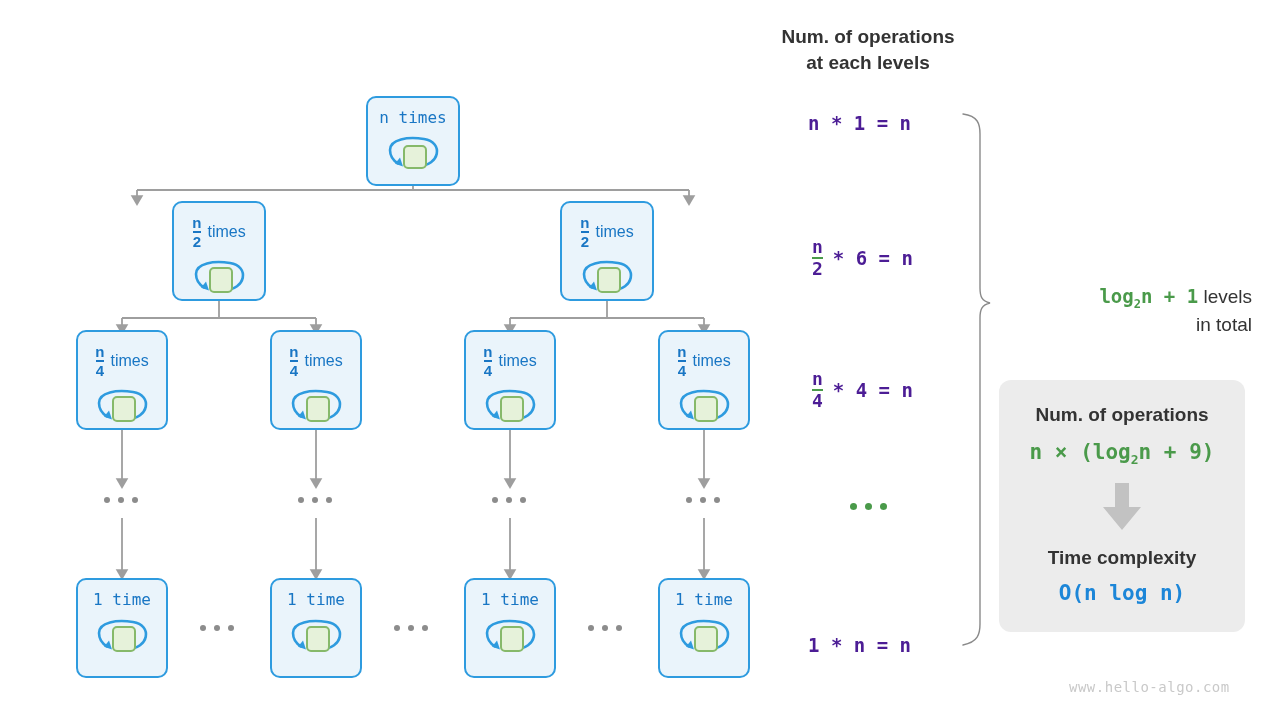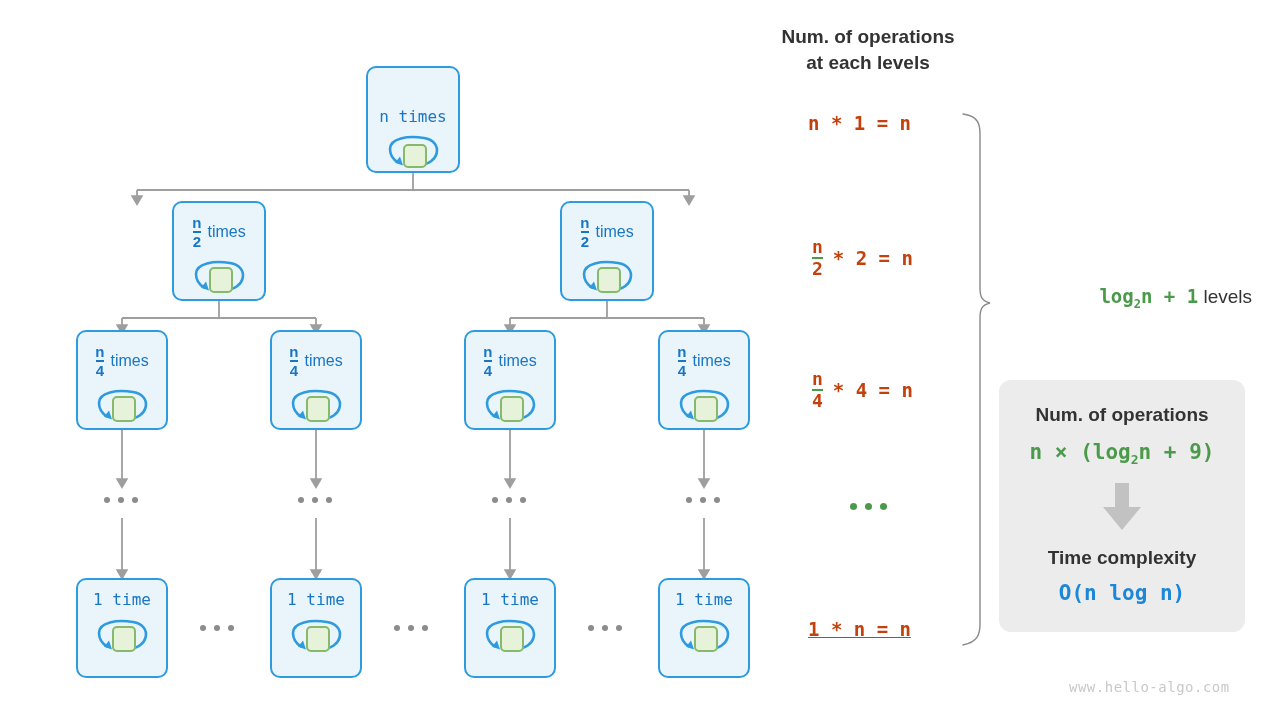--- a/index.html
+++ b/index.html
@@ -60,21 +60,21 @@
   .dots.green i{background:#4a9a4a;width:7px;height:7px;}
 
   
   .col-title{
     position:absolute;
     color:#333333;font-weight:bold;font-size:19px;
     line-height:1.35;text-align:center;
   }
   .eq{
     position:absolute;
-    color:#c2410c;
+    color:#4c1d95;
     font-family:"DejaVu Sans Mono","Liberation Mono",monospace;
     font-weight:bold;
     font-size:19px;
     white-space:nowrap;
     display:flex;align-items:center;
   }
   .eq .gfrac{
     display:inline-flex;flex-direction:column;align-items:center;
     line-height:1;margin-right:10px;font-family:"DejaVu Sans Mono","Liberation Mono",monospace;
   }
@@ -163,21 +163,21 @@
       <path d="M963,114
                C 978,116 980,124 980,134
                L 980,288
                C 980,297 982,301 990,303
                C 982,305 980,309 980,318
                L 980,624
                C 980,634 978,642 963,645"></path>
     </g>
   </svg>
 
-  <div class="node" style="left:366px;top:66px;width:94px;height:107px;justify-content:flex-end;">
+  <div class="node" style="left:366px;top:96px;width:94px;height:90px;">
     <div class="node-label">n times</div>
     <div class="loop" style="width:70px;height:42px;">
       <svg width="70" height="42" viewBox="0 0 70 42">
         <path d="M40,36 C62,36 66,12 46,9 C30,6.5 12,9 12,20 C12,27 16,31 20,33.5" fill="none" stroke="#2e9bdf" stroke-width="2.6" stroke-linecap="round"></path>
         <path d="M25,36.5 L17,33.8 L22,27.5 z" fill="#2e9bdf"></path>
       </svg>
       <div class="green-sq" style="left:25px;top:15px;width:24px;height:24px;"></div>
     </div>
   </div>
 
@@ -373,46 +373,47 @@
 
   <div class="eq" style="left:808px;top:112px;">
     <span>n * 1 = n</span>
   </div>
 
   <div class="eq" style="left:812px;top:238px;">
     <span class="gfrac">
       <span class="num">n</span>
       <span class="den">2</span>
     </span>
-    <span>* 2 = n</span>
+    <span>* 6 = n</span>
   </div>
 
   <div class="eq" style="left:812px;top:370px;">
     <span class="gfrac">
       <span class="num">n</span>
       <span class="den">4</span>
     </span>
     <span>* 4 = n</span>
   </div>
 
   <div class="dots green" style="left:850px;top:503px;">
     <i></i>
       <i></i>
       <i></i>
   </div>
 
-  <div class="eq" style="left:808px;top:618px;text-decoration:underline;">
+  <div class="eq" style="left:808px;top:634px;">
     <span>1 * n = n</span>
   </div>
 
   <div class="levels-line" style="left:992px;top:284px;">
     <div>
       <span class="green-mono"><span>log</span><sub>2</sub><span>n + 1</span></span>
       <span>levels</span>
     </div>
+    <div>in total</div>
   </div>
 
   <div class="sumbox" style="left:999px;top:380px;width:246px;height:252px;padding-top:24px;">
     <div class="sum-h">Num. of operations</div>
     <div class="sum-green" style="margin-top:14px;"><span>n × (log</span><sub>2</sub><span>n + 9)</span></div>
 
     <div class="down-arrow" style="margin-top:16px;">
       <svg width="46" height="48" viewBox="0 0 46 48">
         <path d="M16,0 L30,0 L30,24 L42,24 L23,47 L4,24 L16,24 z" fill="#c2c2c2"></path>
       </svg>

